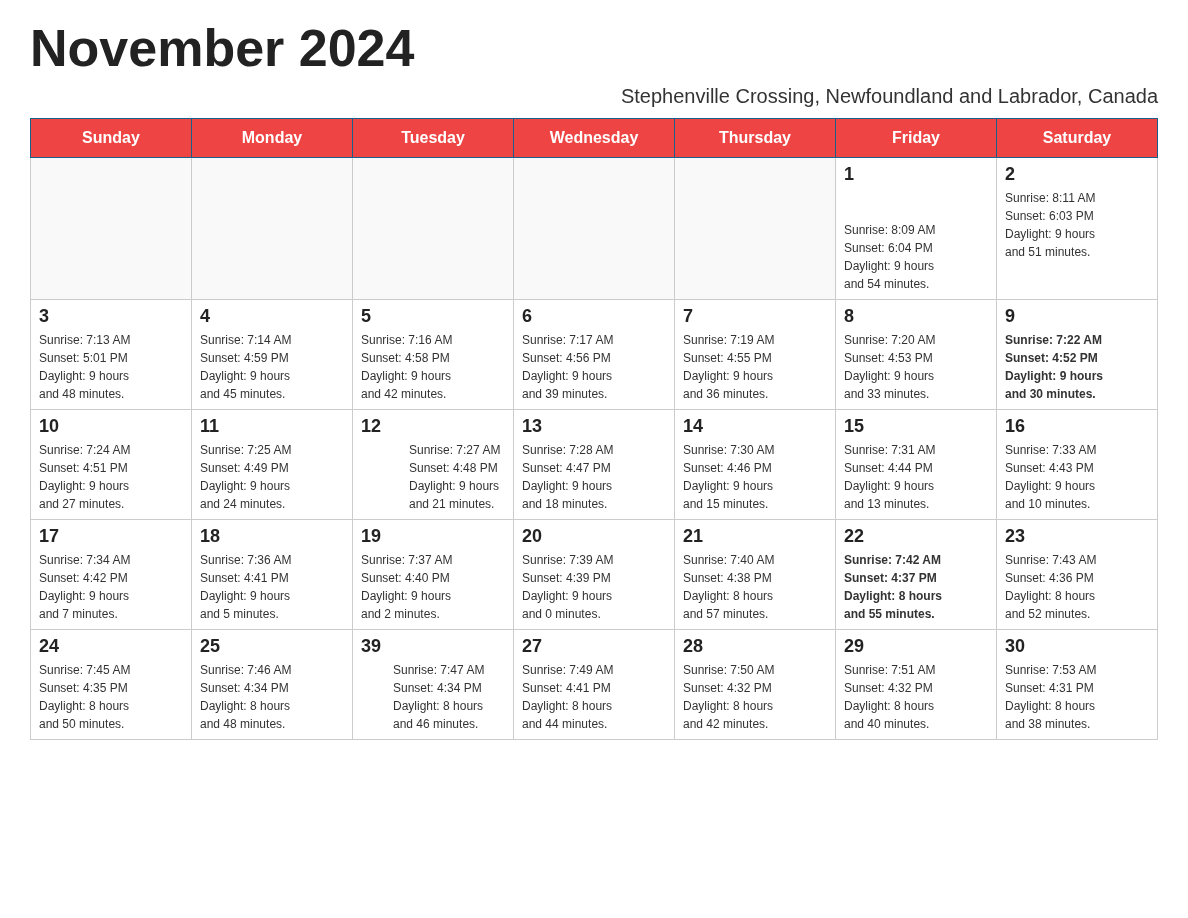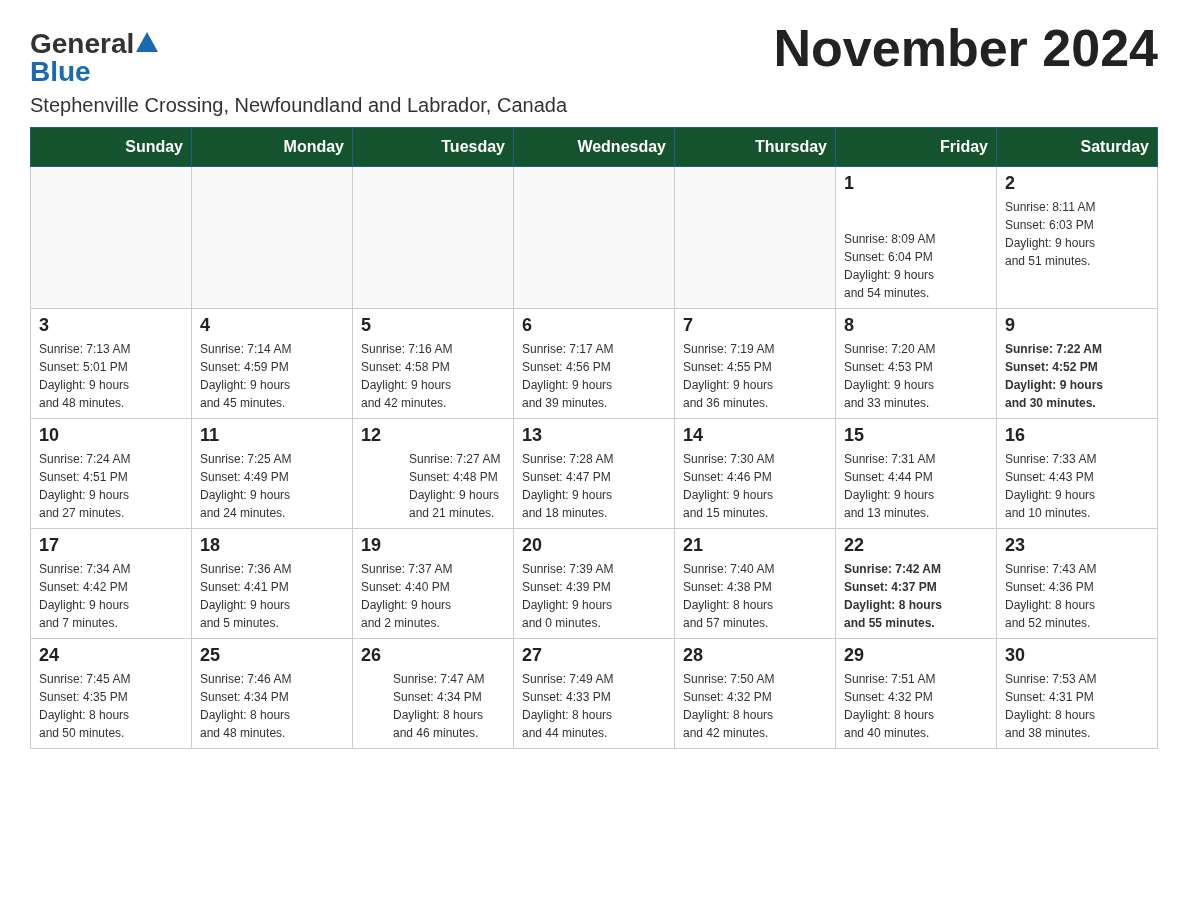--- a/index.html
+++ b/index.html
@@ -42,35 +42,35 @@
     .month-title {
       font-size: 52px;
       font-weight: bold;
       color: #222;
       text-align: right;
       line-height: 1.1;
     }
     .subtitle {
       font-size: 20px;
       color: #333;
-      text-align: left;
+      text-align: right;
       margin-bottom: 10px;
     }
     .calendar-table {
       width: 100%;
       border-collapse: collapse;
       table-layout: fixed;
     }
     .calendar-table thead tr th {
-      background-color: #14532d;
+      background-color: #ef4444;
       color: #fff;
       font-size: 16px;
       font-weight: bold;
       padding: 10px 8px;
-      text-align: right;
+      text-align: center;
       border: 1px solid #1a5f8a;
     }
     .calendar-table tbody tr td {
       vertical-align: top;
       border: 1px solid #ccc;
       padding: 6px 8px;
       min-height: 100px;
       height: 110px;
     }
     .day-number {
@@ -88,33 +88,20 @@
       background: #f9f9f9;
     }
     .row-separator td {
       border-top: 2px solid #1a5f8a;
     }
   </style>
 </head>
 <body>
 
 <div class="header-area">
-  <div class="logo">
-    <div class="logo-row">
-      <span class="logo-text-general">General</span>
-      <span style="display:inline-block; margin-left:2px; vertical-align:middle;">
-        <svg width="22" height="20" viewBox="0 0 22 20">
-          <polygon points="11,0 22,20 0,20" fill="#1a6ab0"></polygon>
-        </svg>
-      </span>
-    </div>
-    <div>
-      <span class="logo-text-blue">Blue</span>
-    </div>
-  </div>
   <div class="month-title">November 2024</div>
 </div>
 
 <div class="subtitle">Stephenville Crossing, Newfoundland and Labrador, Canada</div>
 
 <table class="calendar-table">
   <thead>
     <tr>
     <th>Sunday</th>
         <th>Monday</th>
@@ -309,30 +296,30 @@
 and 50 minutes.</div>
         </td>
         <td>
           <div class="day-number">25</div>
           <div class="day-info" style="white-space: pre-line;">Sunrise: 7:46 AM
 Sunset: 4:34 PM
 Daylight: 8 hours
 and 48 minutes.</div>
         </td>
         <td>
-          <div class="day-number">26</div>
+          <div class="day-number">39</div>
           <div class="day-info" style="white-space: pre-line; margin-left: 32px;">Sunrise: 7:47 AM
 Sunset: 4:34 PM
 Daylight: 8 hours
 and 46 minutes.</div>
         </td>
         <td>
           <div class="day-number">27</div>
           <div class="day-info" style="white-space: pre-line;">Sunrise: 7:49 AM
-Sunset: 4:33 PM
+Sunset: 4:41 PM
 Daylight: 8 hours
 and 44 minutes.</div>
         </td>
         <td>
           <div class="day-number">28</div>
           <div class="day-info" style="white-space: pre-line;">Sunrise: 7:50 AM
 Sunset: 4:32 PM
 Daylight: 8 hours
 and 42 minutes.</div>
         </td>

